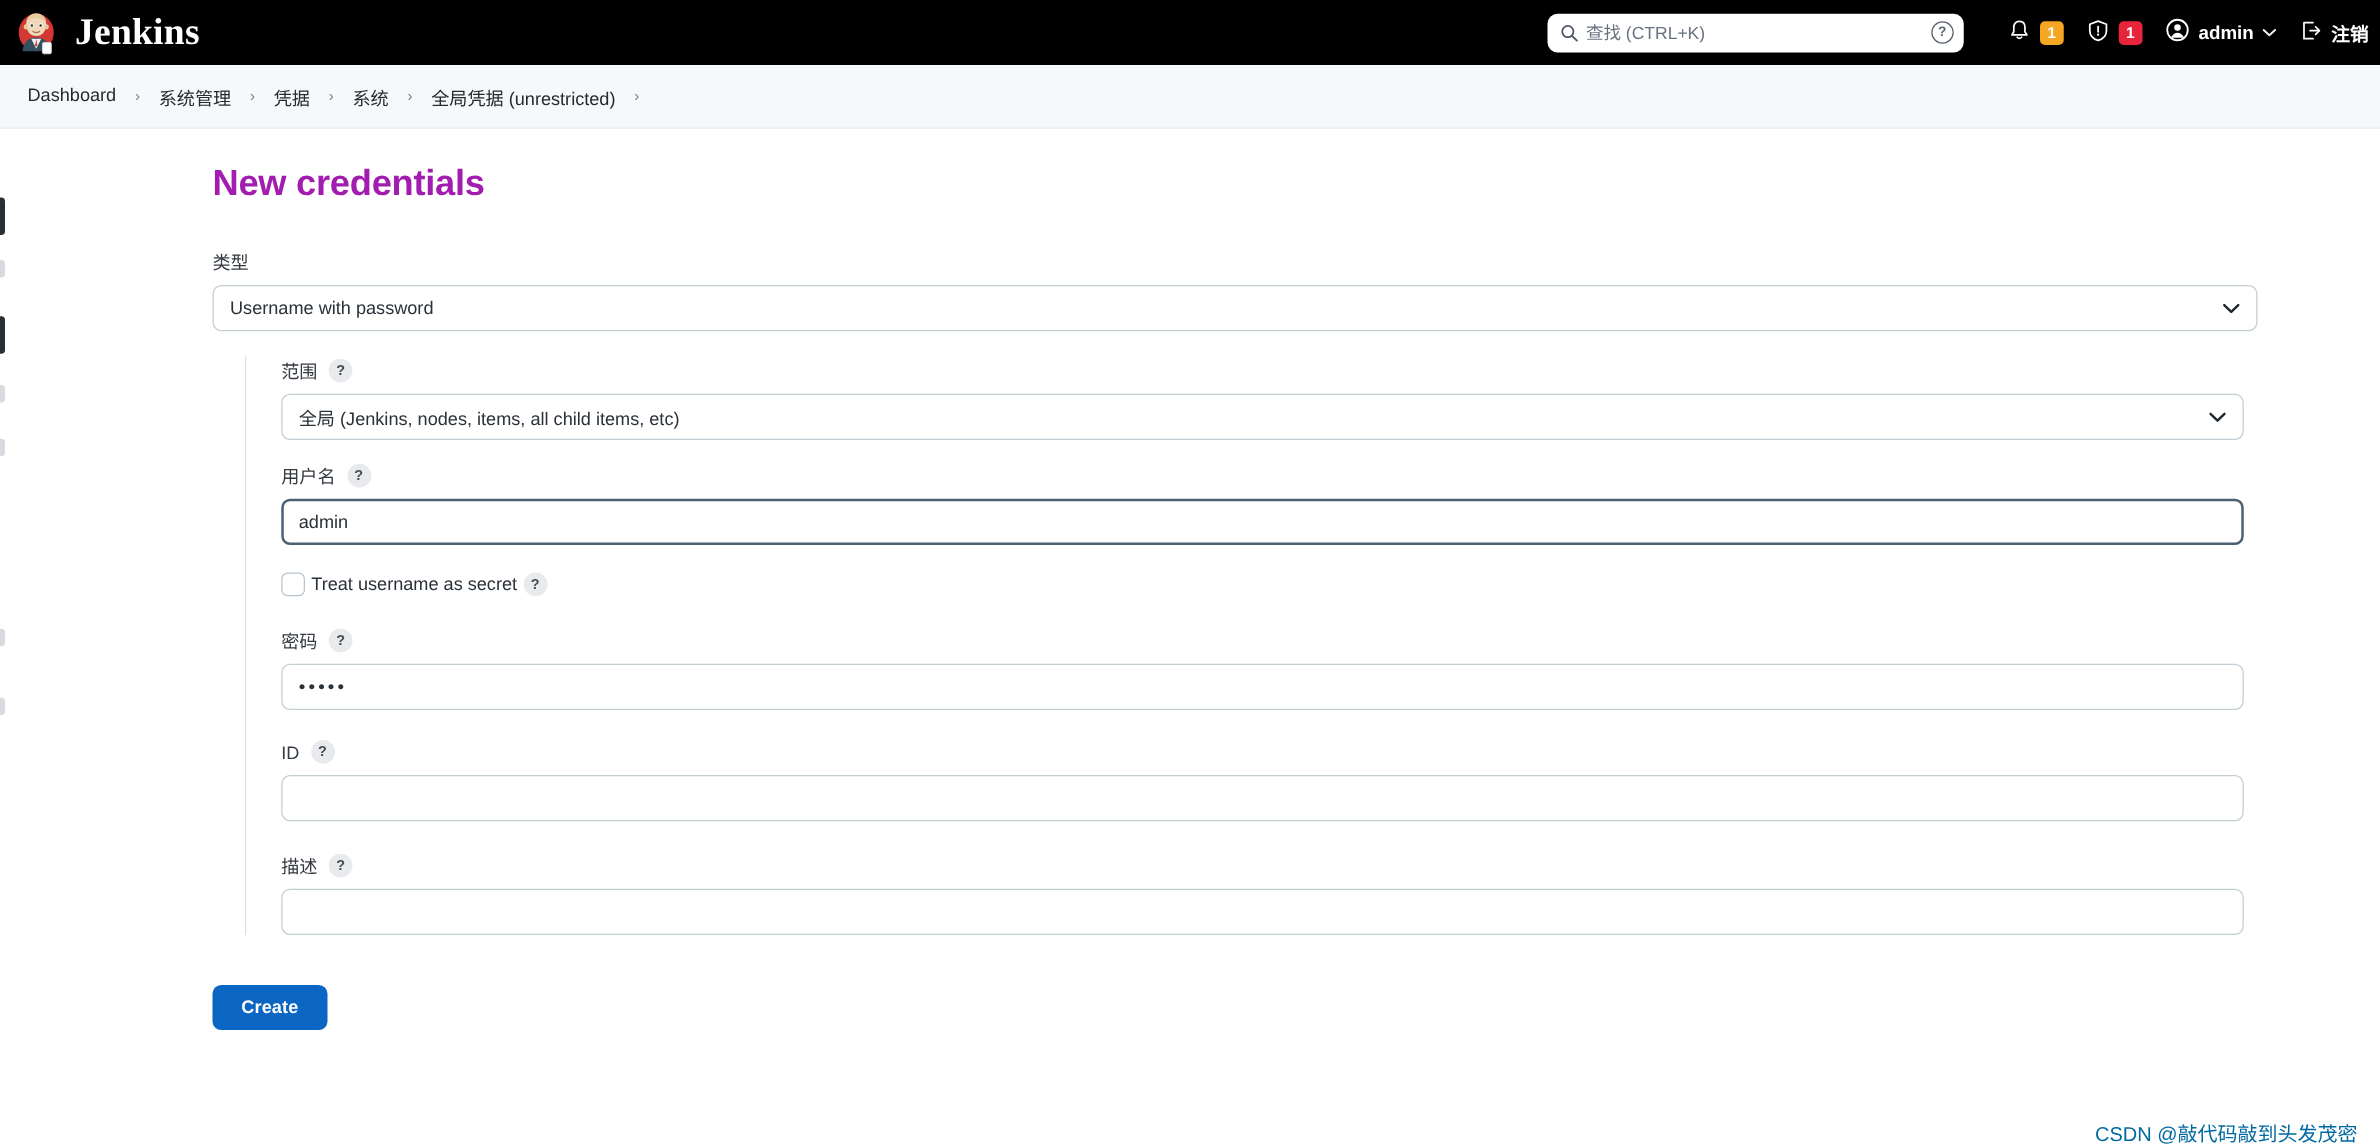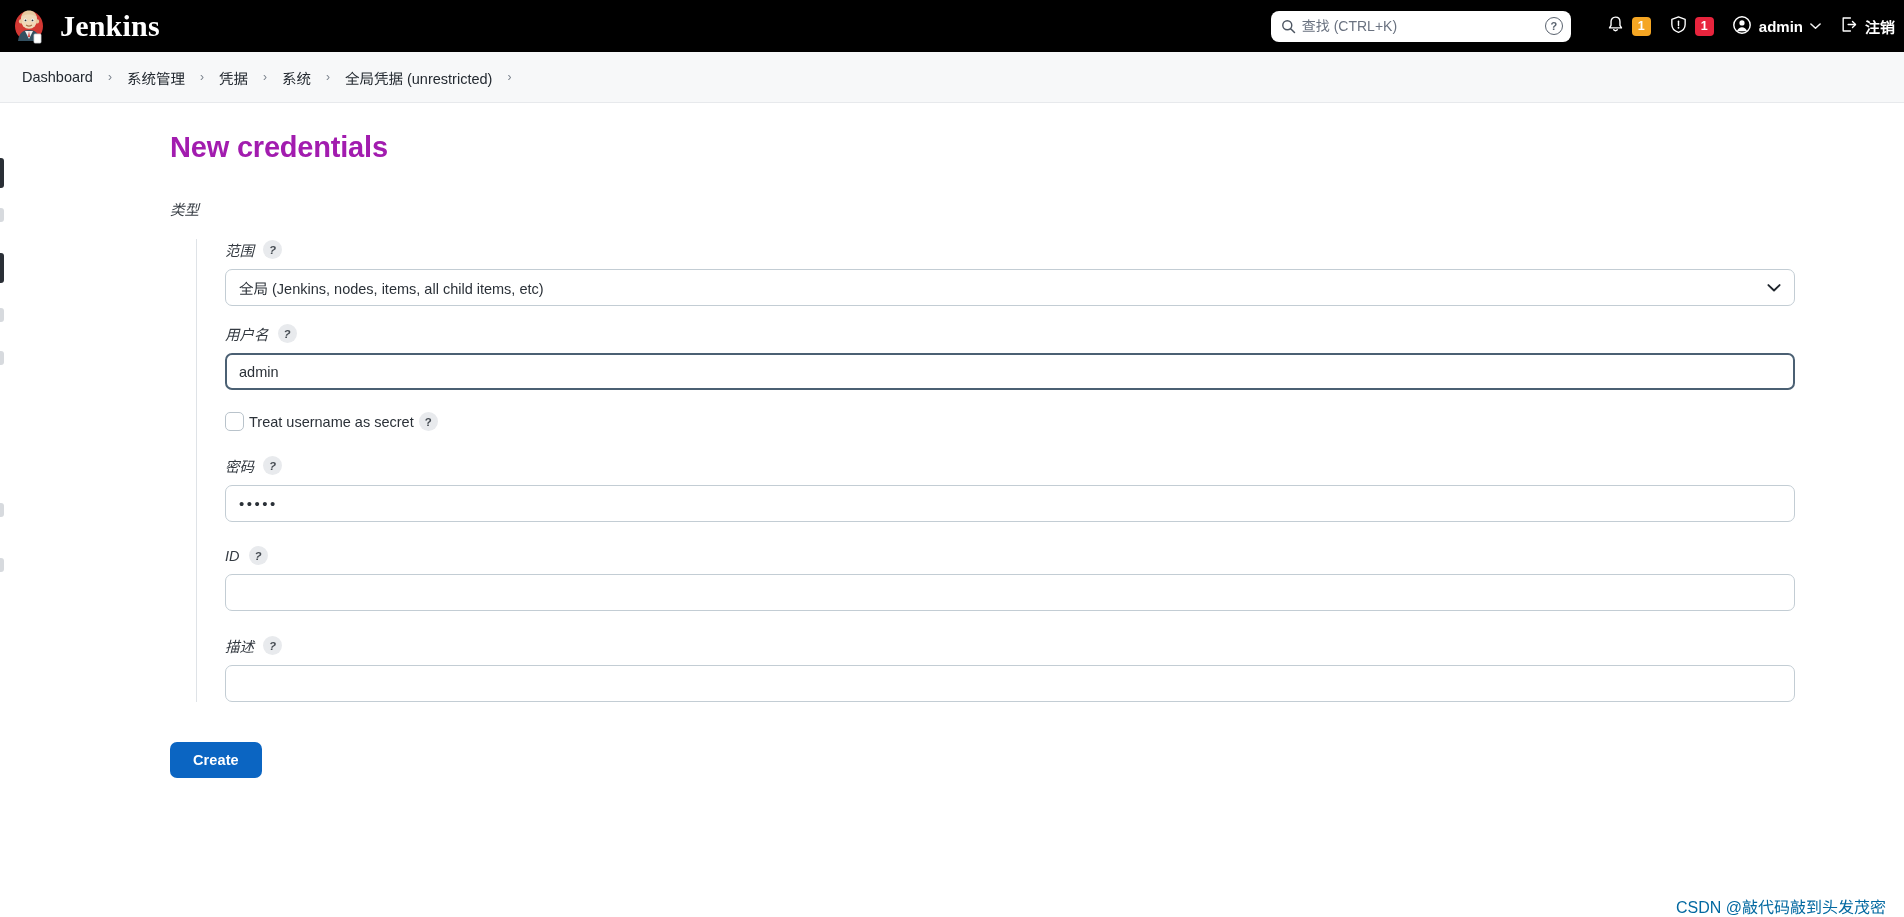--- a/index.html
+++ b/index.html
@@ -37,21 +37,21 @@
     color: #ffffff;
     font-family: "Liberation Serif", "DejaVu Serif", serif;
     font-size: 30px;
     font-weight: 700;
     letter-spacing: 0.2px;
   }
   .header-spacer { flex: 1 1 auto; }
 
   .search-wrap {
     position: relative;
-    width: 300px;
+    width: 333px;
     height: 31px;
     background: #ffffff;
     border-radius: 8px;
     display: flex;
     align-items: center;
     padding: 0 8px 0 10px;
     margin-right: 26px;
   }
   .search-icon { flex: 0 0 auto; display: flex; color: #4c5561; }
   .search-input {
@@ -173,26 +173,25 @@
     font-size: 29px;
     font-weight: 700;
     color: #a21caf;
     margin: 0 0 34px 0;
     letter-spacing: -0.2px;
   }
 
   .field { margin-bottom: 17px; }
   .field-label {
     display: flex;
-    align-items: center;
+    align-items: flex-end;
     gap: 9px;
     font-size: 14.5px;
     color: #343a41;
     margin-bottom: 9px;
-    font-style: italic;
   }
   .help-badge {
     width: 19px; height: 19px;
     border-radius: 50%;
     background: #e8eaed;
     color: #454b52;
     font-size: 11.5px;
     font-weight: 700;
     display: inline-flex;
     align-items: center;
@@ -404,20 +403,28 @@
   </div>
 
   <div class="main">
 
     <h1 class="page-title">New credentials</h1>
 
     <div class="field">
       <div class="field-label">
         <span>类型</span>
       </div>
+      <div class="ctrl select type-ctrl">
+        <span class="val">Username with password</span>
+        <span class="chev">
+          <svg width="14" height="9" viewBox="0 0 14 9" aria-hidden="true">
+            <polyline points="1.4,1.6 7,7 12.6,1.6" fill="none" stroke="currentColor" stroke-width="1.9" stroke-linecap="round" stroke-linejoin="round"></polyline>
+          </svg>
+        </span>
+      </div>
     </div>
 
     <div class="inner-section">
 
       <div class="field">
         <div class="field-label">
           <span>范围</span>
           <span class="help-badge">?</span>
         </div>
         <div class="ctrl select">

